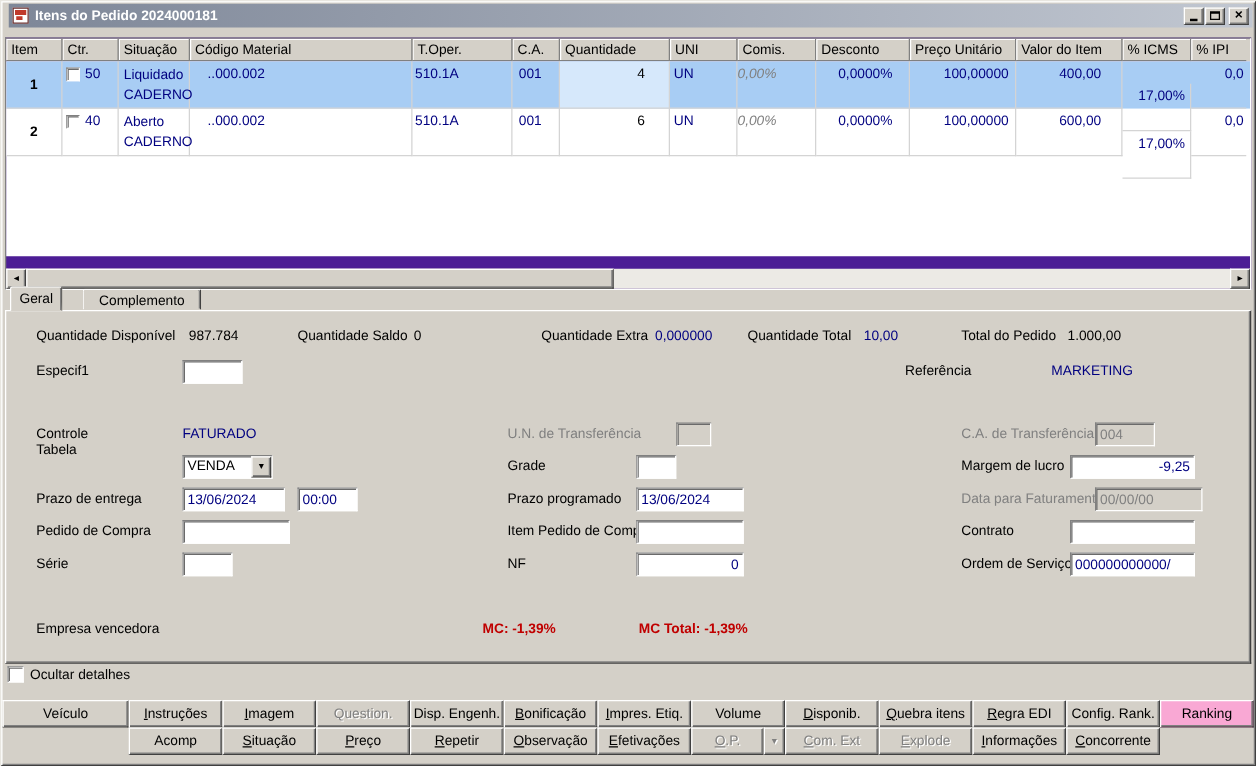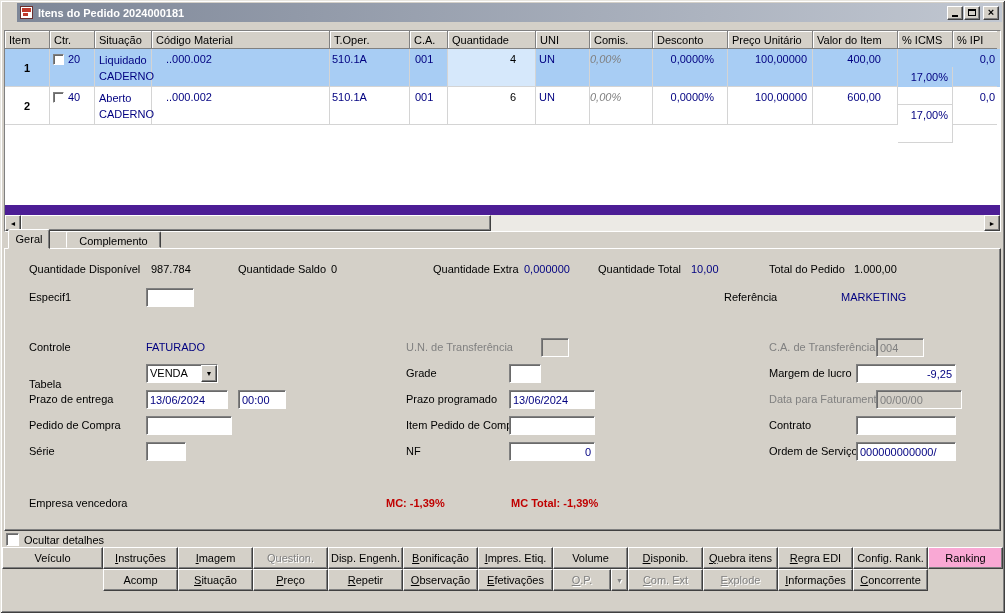--- a/index.html
+++ b/index.html
@@ -1,21 +1,21 @@
 <!DOCTYPE html>
 <html><head>
 <meta charset="utf-8">
 <style>
   *{margin:0;padding:0;box-sizing:border-box;}
   html,body{width:1005px;height:613px;overflow:hidden;}
   body{font-family:"Liberation Sans",sans-serif;font-size:11px;background:#808080;}
   .window{position:relative;width:1005px;height:613px;background:#d4d0c8;overflow:hidden;
     box-shadow:inset 1px 1px 0 #e8e6e0, inset -1px -1px 0 #404040, inset 2px 2px 0 #fff, inset -2px -2px 0 #808080;}
   
-  .titlebar{position:absolute;left:17px;top:3px;right:3px;height:19px;display:flex;align-items:center;padding:0 3px;
+  .titlebar{position:absolute;left:7px;top:3px;right:3px;height:19px;display:flex;align-items:center;padding:0 3px;
     background:linear-gradient(90deg,#7e8798,#c1c7d1);justify-content:space-between;}
   .app-icon{width:13px;height:13px;background:#fff;border:1px solid #6a3030;position:relative;flex:none;}
   .app-icon::before{content:"";position:absolute;left:1px;top:1px;right:1px;height:4px;background:#c0392b;}
   .app-icon::after{content:"";position:absolute;left:2px;bottom:2px;width:5px;height:3px;background:#c0392b;}
   .title-text{color:#fff;font-weight:bold;margin-left:5px;white-space:nowrap;overflow:hidden;flex:1;}
   .winbtn{width:16px;height:14px;flex:none;background:#d4d0c8;border:1px solid;border-color:#fff #404040 #404040 #fff;
     box-shadow:inset -1px -1px 0 #808080;display:flex;align-items:center;justify-content:center;padding:0;
     font-family:"Liberation Sans",sans-serif;color:#000;appearance:none;}
   .winbtn+.winbtn{margin-left:1px;}
   .winbtn.close{margin-left:3px;font-size:11px;font-weight:bold;line-height:1;}
@@ -83,21 +83,21 @@
   
   .chkrow{position:absolute;left:6px;top:533px;display:flex;align-items:center;gap:5px;}
   .chk{width:13px;height:13px;background:#fff;border:1px solid;border-color:#808080 #fff #fff #808080;
     box-shadow:inset 1px 1px 0 #6a6a6a;flex:none;}
   
   .btnrow{position:absolute;display:flex;}
   .btnrow.r1{left:2px;top:547px;width:1001px;}
   .btnrow.r2{left:103px;top:569px;}
   .btn{flex:none;width:75px;height:22px;background:#d4d0c8;border:1px solid;border-color:#fff #404040 #404040 #fff;
     box-shadow:inset -1px -1px 0 #808080;font:11px "Liberation Sans",sans-serif;color:#000;display:flex;align-items:center;
-    justify-content:center;white-space:nowrap;overflow:hidden;padding:0 1px;appearance:none;}
+    justify-content:center;white-space:nowrap;overflow:hidden;padding:0 1px;appearance:none;margin-top:13px;}
   .btn.wide{width:101px;}
   .btn.narrow{width:58px;}
   .btn.drop{width:17px;}
   .btn.active{background:#f9a8d4;}
   .btn.disabled{color:#808080;text-shadow:1px 1px 0 #fff;}
   .btn .u{text-decoration:underline;}
   .drop-arrow{font-size:7px;color:#808080;text-shadow:1px 1px 0 #fff;}
 </style>
 </head>
 <body>
@@ -133,21 +133,21 @@
         <div class="gh-cell w10">Preço Unitário</div>
         <div class="gh-cell w11">Valor do Item</div>
         <div class="gh-cell w12">% ICMS</div>
         <div class="gh-cell w13">% IPI</div>
       </div>
     <div class="grid-body">
         <div class="grid-row sel">
           <div class="gr-cell w0 c-item">1</div>
           <div class="gr-cell w1 c-ctr">
             <span class="row-cb"></span>
-            <span>20</span>
+            <span>50</span>
           </div>
           <div class="gr-cell w2 c-sit">
             <div>Liquidado</div>
             <div>CADERNO</div>
           </div>
           <div class="gr-cell w3 c-cod">..000.002</div>
           <div class="gr-cell w4 c-top">510.1A</div>
           <div class="gr-cell w5 c-ca">001</div>
           <div class="gr-cell w6 c-qtd qfocus">4</div>
           <div class="gr-cell w7 c-uni">UN</div>
@@ -208,21 +208,21 @@
     <div class="lbl" style="left:719px;top:42px">Referência</div>
     <div class="val navy" style="left:836px;top:42px">MARKETING</div>
 
     <div class="lbl" style="left:24px;top:92px">Controle</div>
     <div class="val navy" style="left:141px;top:92px">FATURADO</div>
     <div class="lbl dis" style="left:401px;top:92px">U.N. de Transferência</div>
     <input class="tb dis" style="left: 536px; top: 89px; width: 28px;" value="">
     <div class="lbl dis" style="left:764px;top:92px">C.A. de Transferência</div>
     <input class="tb dis" style="left: 871px; top: 89px; width: 48px;" value="004">
 
-    <div class="lbl" style="left:24px;top:129px">Tabela</div>
+    <div class="lbl" style="left:24px;top:105px">Tabela</div>
     <div class="selectbox" style="left:141px;top:115px;width:72px">
       <span class="sel-text">VENDA</span>
       <span class="sel-arrow">▼</span>
     </div>
     <div class="lbl" style="left:401px;top:118px">Grade</div>
     <input class="tb" style="left: 504px; top: 115px; width: 32px;" value="">
     <div class="lbl" style="left:764px;top:118px">Margem de lucro</div>
     <input class="tb tr" style="left: 851px; top: 115px; width: 100px;" value="-9,25">
 
     <div class="lbl" style="left:24px;top:144px">Prazo de entrega</div>

